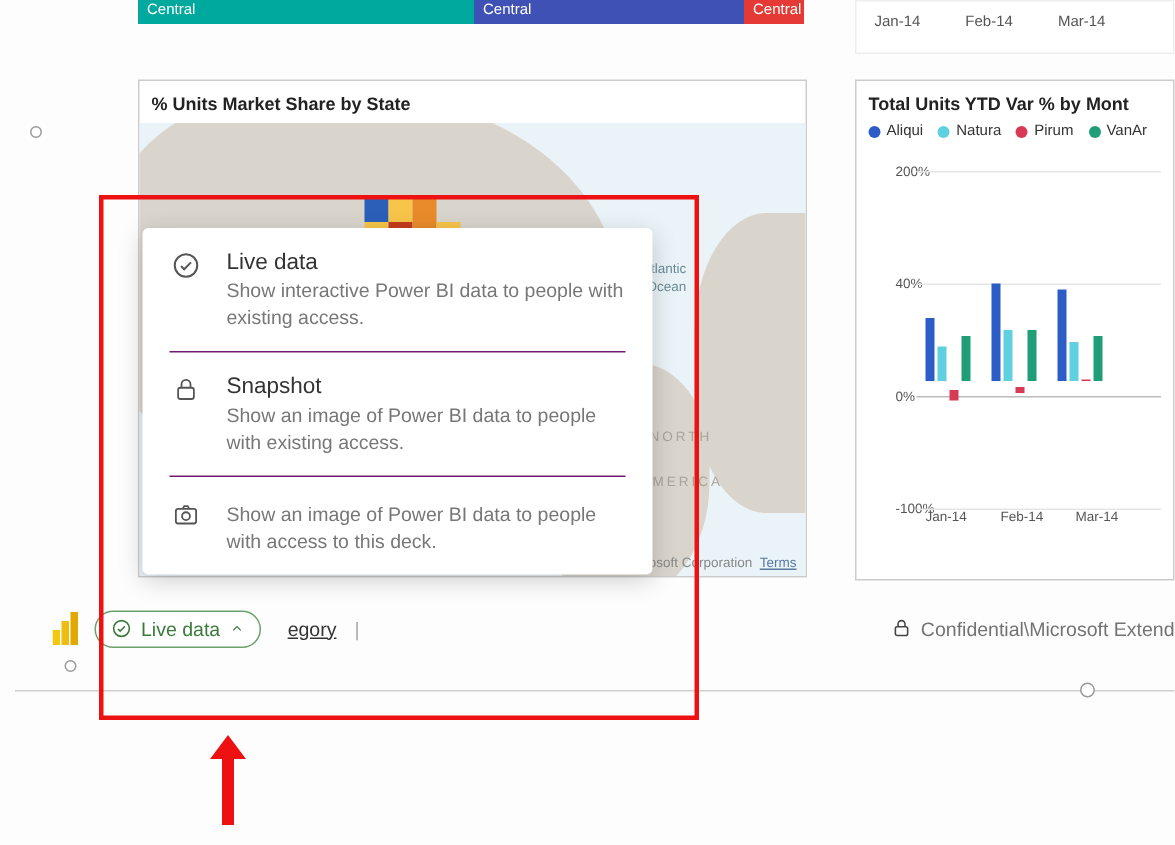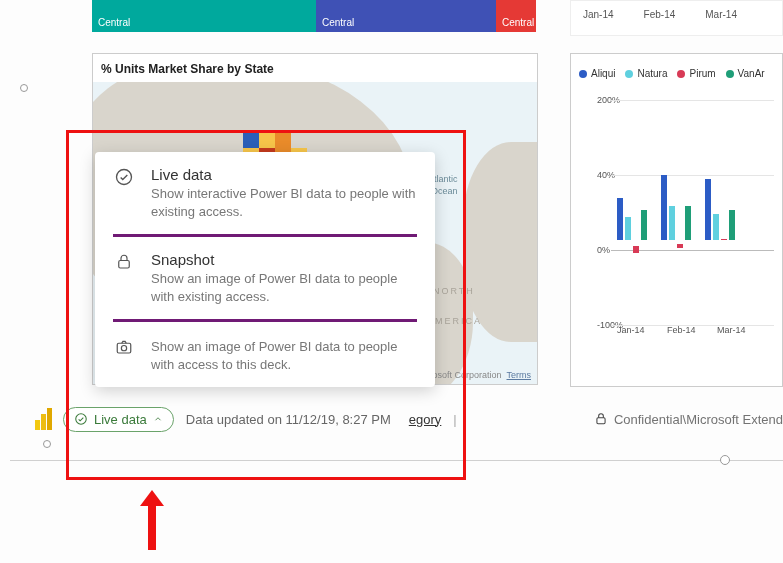--- a/index.html
+++ b/index.html
@@ -2,21 +2,21 @@
 <html><head>
 <meta charset="utf-8">
 <style>
   * { box-sizing: border-box; margin: 0; padding: 0; font-family: "Segoe UI", Arial, sans-serif; }
   body { width: 783px; height: 563px; overflow: hidden; background: #fdfdfd; position: relative; }
 
   .canvas { position: absolute; inset: 0; }
 
   
   .top-bars { position: absolute; top: 0; left: 92px; width: 445px; height: 30px; display: flex; }
-  .top-bars .bar { height: 32px; position: relative; }
+  .top-bars .bar { height: 16px; position: relative; }
   .top-bars .bar span { position: absolute; left: 6px; bottom: 4px; color: #fff; font-size: 10px; }
   .bar-teal { background: #00a99d; width: 224px; }
   .bar-blue { background: #3f51b5; width: 180px; }
   .bar-red  { background: #e53935; width: 40px; }
 
   
   .sel-handle { position: absolute; width: 8px; height: 8px; border: 1px solid #999; background: #fff; border-radius: 50%; }
 
   
   .map-panel { position: absolute; top: 53px; left: 92px; width: 446px; height: 332px; border: 1px solid #ccc; background: #fff; }
@@ -42,21 +42,21 @@
   .y-tick { position: absolute; left: 18px; font-size: 9px; color: #555; transform: translateY(-50%); }
   .y-line { position: absolute; left: 32px; right: 0; height: 1px; background: #e5e5e5; }
   .bars-area { position: absolute; left: 38px; right: 0; top: 0; bottom: 20px; display: flex; align-items: flex-end; gap: 14px; }
   .bar-group { display: flex; align-items: flex-end; gap: 2px; }
   .bar-group .b { width: 6px; }
   .x-lbls { position: absolute; left: 38px; bottom: 2px; display: flex; gap: 14px; font-size: 9px; color: #555; }
 
   
   .popover { position: absolute; top: 152px; left: 95px; width: 340px; background: #fff; box-shadow: 0 4px 16px rgba(0,0,0,0.18); border-radius: 4px; z-index: 10; }
   .popover .opt { display: flex; padding: 14px 18px; gap: 16px; cursor: pointer; }
-  .popover .opt + .opt { border-top: 3px solid #701a75; margin: 0 18px; padding-left:0; padding-right:0;}
+  .popover .opt + .opt { border-top: 1px solid #701a75; margin: 0 18px; padding-left:0; padding-right:0;}
   .popover .opt + .opt .opt-icon { margin-left:0;}
   .popover .opt:first-child { }
   .opt-icon { width: 22px; height: 22px; flex: none; color: #555; display:flex; align-items:center; justify-content:center;}
   .opt-body .opt-title { font-size: 15px; color: #333; }
   .opt-body .opt-desc { font-size: 13px; color: #777; margin-top: 2px; line-height:1.35;}
 
   
   .footer { position: absolute; left: 35px; top: 404px; right: 0; height: 30px; display: flex; align-items: center; gap: 10px; font-size: 13px; color: #333; }
   .pb-logo { width: 18px; height: 22px; }
   .pill { display: inline-flex; align-items: center; gap: 6px; border: 1px solid #6aa36a; color: #3a7a3a; border-radius: 14px; padding: 4px 10px; font-size: 13px; cursor: pointer; background:#fff;}
@@ -125,20 +125,21 @@
 
   <div class="right-top">
     <div class="x-axis">
       <span>Jan-14</span>
       <span>Feb-14</span>
       <span>Mar-14</span>
     </div>
   </div>
 
   <div class="right-chart">
+    <div class="title">Total Units YTD Var % by Mont</div>
     <div class="legend">
       <div class="item">
           <span class="dot" style="background:#2c5cc5"></span>
           <span>Aliqui</span>
         </div>
       <div class="item">
           <span class="dot" style="background:#5fd0df"></span>
           <span>Natura</span>
         </div>
       <div class="item">
@@ -235,21 +236,20 @@
     <div class="pill">
       <svg width="14" height="14" viewBox="0 0 24 24" fill="none" stroke="#3a7a3a" stroke-width="1.8">
           <circle cx="12" cy="12" r="9"></circle>
           <path d="M8 12.5l2.5 2.5L16 9.5"></path>
         </svg>
       <span>Live data</span>
       <svg width="10" height="10" viewBox="0 0 24 24" fill="none" stroke="#3a7a3a" stroke-width="2">
           <path d="M6 15l6-6 6 6"></path>
         </svg>
     </div>
-    <span class="updated">Data updated on 11/12/19, 8:27 PM</span>
     <span class="breadcrumb-text" style="margin-left:8px;text-decoration:underline;">
       <span>egory</span>
     </span>
     <span class="footer-sep">|</span>
     <span class="footer-right">
       <svg width="14" height="16" viewBox="0 0 24 24" fill="none" stroke="#444" stroke-width="1.8">
           <rect x="5" y="10" width="14" height="10" rx="2"></rect>
           <path d="M8 10V7a4 4 0 0 1 8 0v3"></path>
         </svg>
       <span>Confidential\Microsoft Extend</span>

